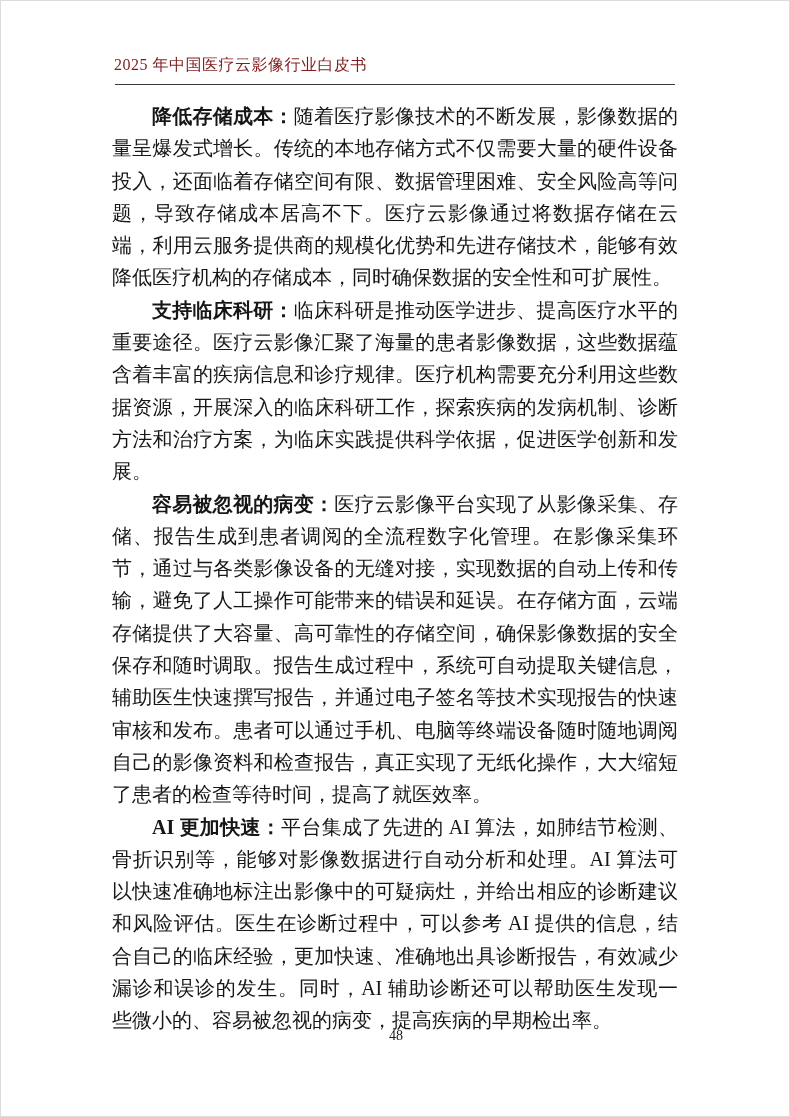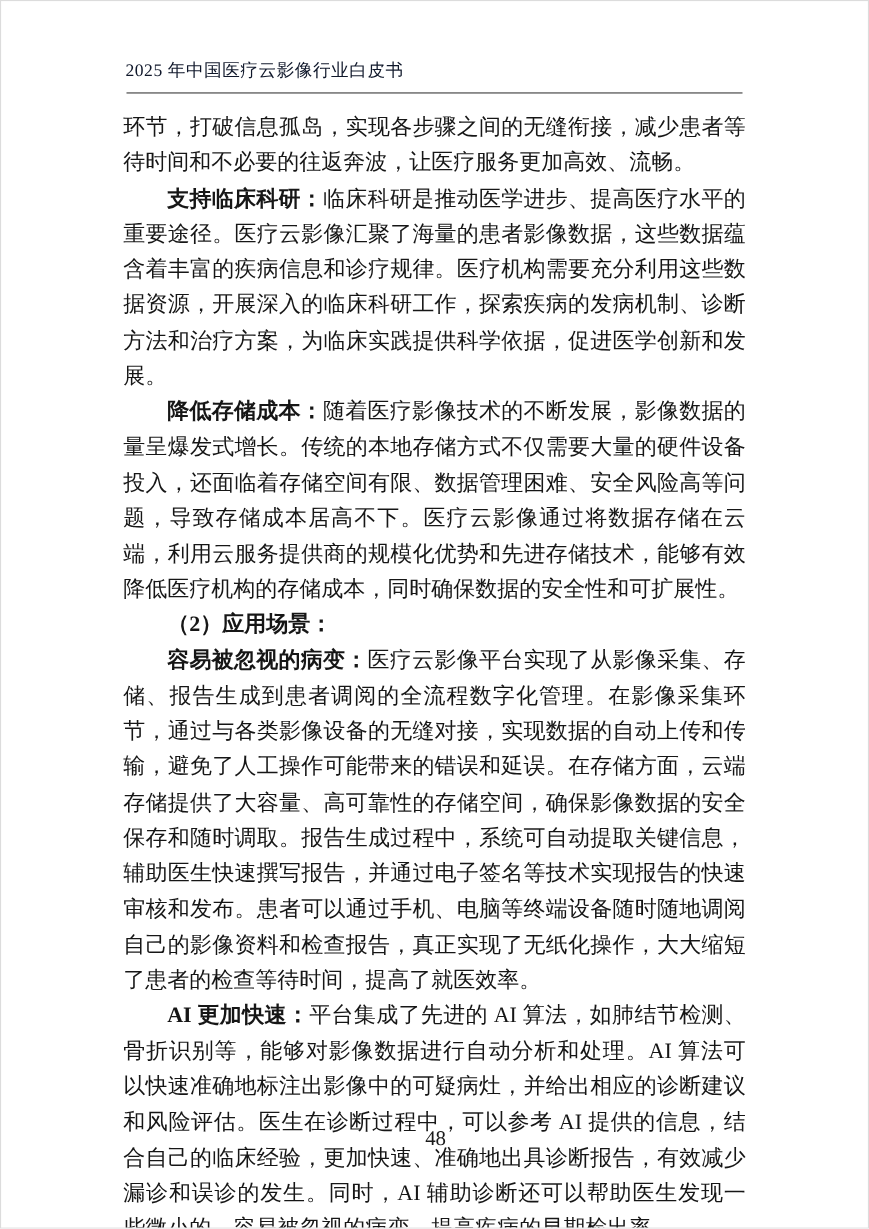--- a/index.html
+++ b/index.html
@@ -19,21 +19,21 @@
     color: #1a1a1a;
   }
   .header-title {
     position: absolute;
     left: 113px;
     top: 54px;
     width: 564px;
     font-size: 16px;
     line-height: 20px;
     letter-spacing: 0.5px;
-    color: #0f172a;
+    color: #7f1d1d;
     white-space: nowrap;
   }
   .header-rule {
     position: absolute;
     left: 114px;
     top: 83px;
     width: 560px;
     height: 0;
     border-top: 1px solid #3a3a3a;
   }
@@ -58,40 +58,38 @@
   }
   .body-text b {
     font-weight: bold;
   }
   .footer-pagenum {
     position: absolute;
     left: 0;
     top: 1026px;
     width: 790px;
     text-align: center;
-    font-size: 19px;
+    font-size: 14px;
     line-height: 18px;
     color: #1a1a1a;
     font-family: Liberation Serif, serif;
   }
 </style>
 </head>
 <body>
 
 <div class="page">
 
   <div class="header-title">2025 年中国医疗云影像行业白皮书</div>
 
   <div class="header-rule"></div>
 
   <div class="body-text">
-    <p class="no-indent"><b></b><span>环节，打破信息孤岛，实现各步骤之间的无缝衔接，减少患者等待时间和不必要的往返奔波，让医疗服务更加高效、流畅。</span></p>
+    <p><b>降低存储成本：</b><span>随着医疗影像技术的不断发展，影像数据的量呈爆发式增长。传统的本地存储方式不仅需要大量的硬件设备投入，还面临着存储空间有限、数据管理困难、安全风险高等问题，导致存储成本居高不下。医疗云影像通过将数据存储在云端，利用云服务提供商的规模化优势和先进存储技术，能够有效降低医疗机构的存储成本，同时确保数据的安全性和可扩展性。</span></p>
     <p><b>支持临床科研：</b><span>临床科研是推动医学进步、提高医疗水平的重要途径。医疗云影像汇聚了海量的患者影像数据，这些数据蕴含着丰富的疾病信息和诊疗规律。医疗机构需要充分利用这些数据资源，开展深入的临床科研工作，探索疾病的发病机制、诊断方法和治疗方案，为临床实践提供科学依据，促进医学创新和发展。</span></p>
-    <p><b>降低存储成本：</b><span>随着医疗影像技术的不断发展，影像数据的量呈爆发式增长。传统的本地存储方式不仅需要大量的硬件设备投入，还面临着存储空间有限、数据管理困难、安全风险高等问题，导致存储成本居高不下。医疗云影像通过将数据存储在云端，利用云服务提供商的规模化优势和先进存储技术，能够有效降低医疗机构的存储成本，同时确保数据的安全性和可扩展性。</span></p>
-    <p><b>（2）应用场景：</b><span></span></p>
     <p><b>容易被忽视的病变：</b><span>医疗云影像平台实现了从影像采集、存储、报告生成到患者调阅的全流程数字化管理。在影像采集环节，通过与各类影像设备的无缝对接，实现数据的自动上传和传输，避免了人工操作可能带来的错误和延误。在存储方面，云端存储提供了大容量、高可靠性的存储空间，确保影像数据的安全保存和随时调取。报告生成过程中，系统可自动提取关键信息，辅助医生快速撰写报告，并通过电子签名等技术实现报告的快速审核和发布。患者可以通过手机、电脑等终端设备随时随地调阅自己的影像资料和检查报告，真正实现了无纸化操作，大大缩短了患者的检查等待时间，提高了就医效率。</span></p>
     <p><b>AI 更加快速：</b><span>平台集成了先进的 AI 算法，如肺结节检测、骨折识别等，能够对影像数据进行自动分析和处理。AI 算法可以快速准确地标注出影像中的可疑病灶，并给出相应的诊断建议和风险评估。医生在诊断过程中，可以参考 AI 提供的信息，结合自己的临床经验，更加快速、准确地出具诊断报告，有效减少漏诊和误诊的发生。同时，AI 辅助诊断还可以帮助医生发现一些微小的、容易被忽视的病变，提高疾病的早期检出率。</span></p>
 
   </div>
 
   <div class="footer-pagenum">48</div>
 
 </div>
 
 </body></html>

